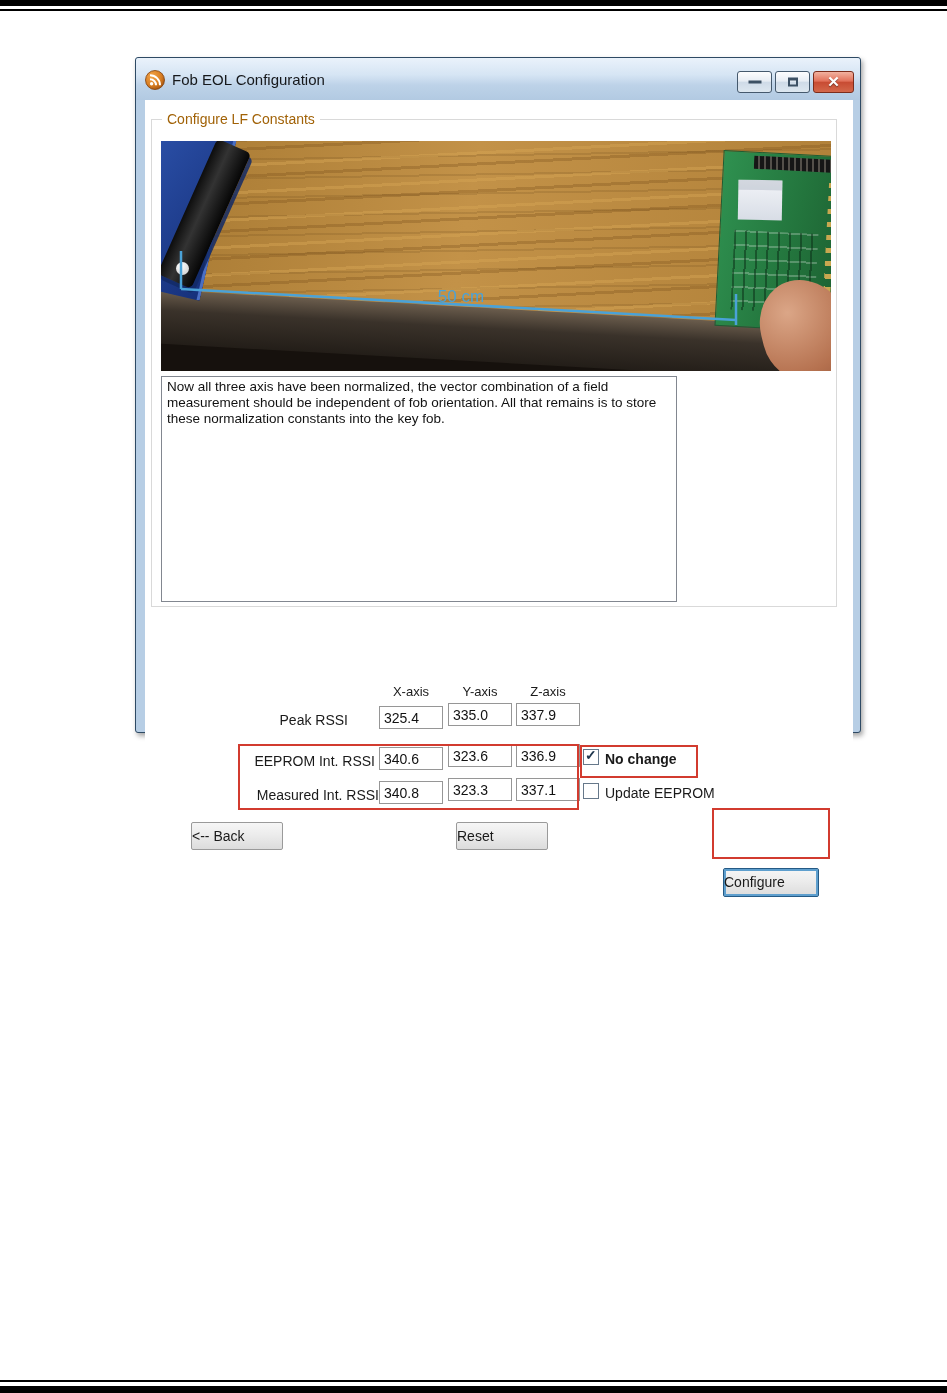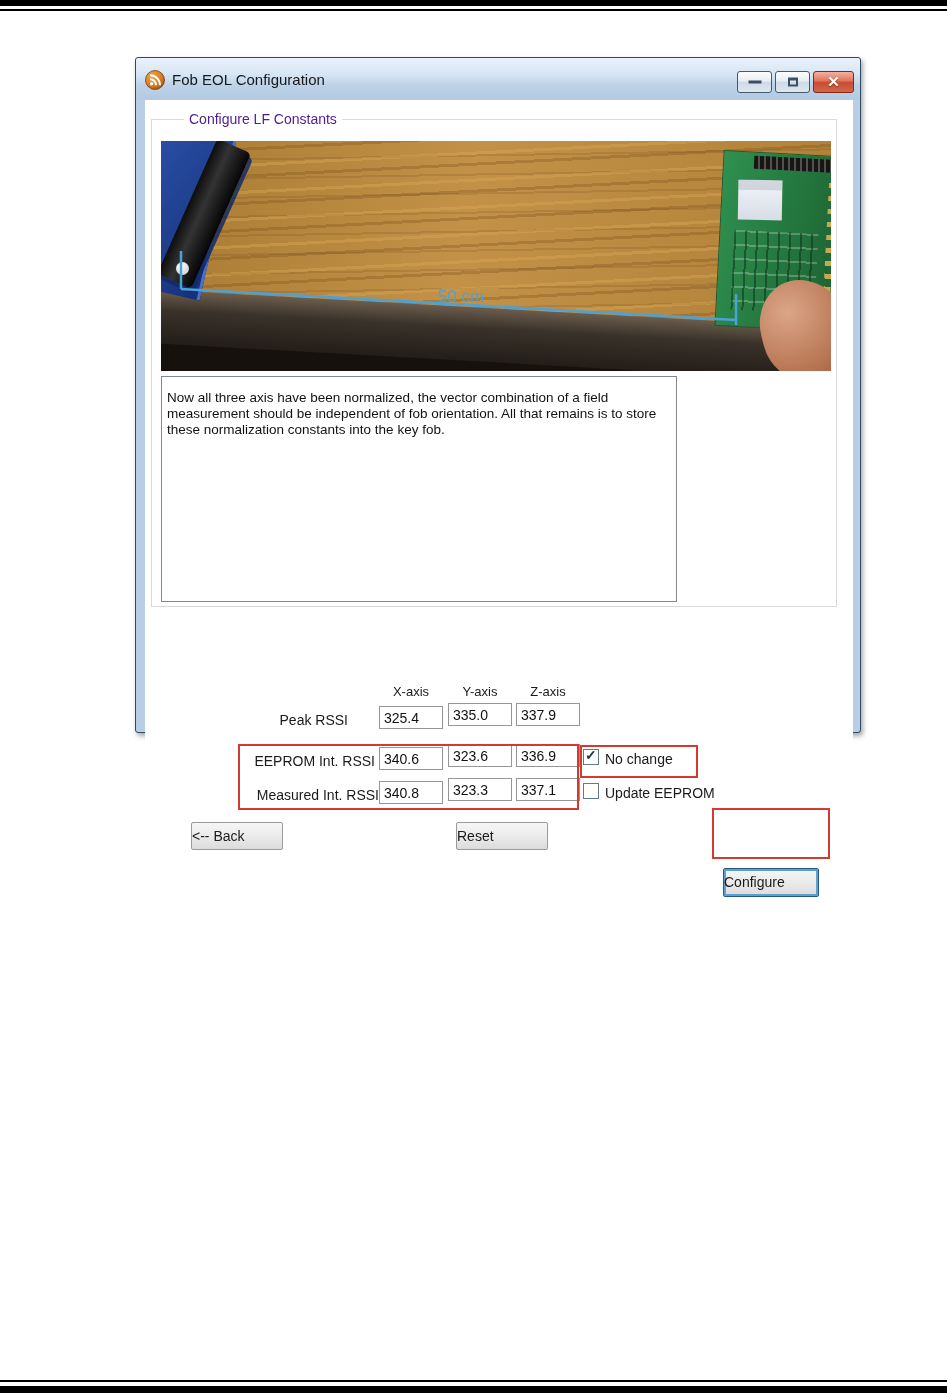--- a/index.html
+++ b/index.html
@@ -37,21 +37,21 @@
   .glyph-x{position:absolute;left:0;right:0;top:1px;text-align:center;color:#fff;
     font-size:15px;font-weight:bold;text-shadow:0 1px 1px rgba(0,0,0,.45);}
 
   
   .client{position:absolute;left:9px;top:42px;width:708px;height:770px;background:#fff;}
 
   
   .groupbox{position:absolute;left:6px;top:19px;width:686px;height:488px;
     border:1px solid #d9d9d9;box-sizing:border-box;}
   .group-label{position:absolute;left:10px;top:-9px;background:#fff;padding:0 5px;
-    font-size:14px;color:#4c1d95;white-space:nowrap;margin-left:22px;}
+    font-size:14px;color:#a16207;white-space:nowrap;}
 
   
   .photo{position:absolute;left:9px;top:21px;width:670px;height:230px;overflow:hidden;
     background-color:#b5873f;
     background-image:
       repeating-linear-gradient(177deg, rgba(214,165,84,.45) 0 3px, transparent 3px 11px, rgba(118,76,24,.30) 11px 14px, transparent 14px 27px),
       repeating-linear-gradient(179deg, rgba(92,60,18,.16) 0 2px, transparent 2px 19px),
       linear-gradient(100deg,#a87a33,#c39248 45%,#b08038); text-align: center;}
   .desk-edge{position:absolute;left:-15px;top:148px;width:745px;height:58px;
     transform:rotate(3.2deg);transform-origin:0 0;
@@ -82,21 +82,21 @@
                repeating-linear-gradient(180deg,rgba(230,235,230,.28) 0 2px,transparent 2px 14px);}
   .thumb{position:absolute;left:600px;top:138px;width:88px;height:100px;
     background:radial-gradient(circle at 35% 30%,#dba687,#b5714f 70%,#9c5c3e);
     border-radius:46% 54% 42% 44%;transform:rotate(-14deg);}
   .dim-svg{position:absolute;left:0;top:0;width:670px;height:230px;}
 
   
   .descbox{position:absolute;left:9px;top:256px;width:516px;height:226px;
     border:1px solid #828790;box-sizing:border-box;background:#fff;
     padding:2px 5px;font-size:13.5px;line-height:1.17;color:#121212;}
-  .descbox p{margin:11px 0 16px 0;}
+  .descbox p{margin:0 0 16px 0;}
 
   
   .col-head{position:absolute;width:64px;text-align:center;font-size:13px;color:#1a1a1a;}
   .row-label{position:absolute;text-align:right;font-size:14px;color:#1a1a1a;white-space:nowrap;}
   .field{position:absolute;width:64px;height:23px;border:1px solid #969696;background:#fff;
     font-family:"Liberation Sans",sans-serif;font-size:14px;color:#111;
     padding:0 2px 0 4px;box-sizing:border-box;}
   .checkbox{position:absolute;width:16px;height:16px;border:1px solid #66788a;background:#fff;
     box-sizing:border-box;cursor:default;}
   .checkbox .mark{position:absolute;left:1px;top:-3px;font-size:14px;font-weight:bold;color:#20374e;}
@@ -192,21 +192,21 @@
     <input class="field" style="left: 371px; top: 644px;" value="336.9">
 
     <span class="row-label" style="left:84px;top:687px;width:150px;">Measured Int. RSSI</span>
     <input class="field" style="left: 234px; top: 681px;" value="340.8">
     <input class="field" style="left: 303px; top: 678px;" value="323.3">
     <input class="field" style="left: 371px; top: 678px;" value="337.1">
 
     <div class="checkbox" style="left:438px;top:649px;">
       <span class="mark">✓</span>
     </div>
-    <span class="chk-label" style="left:460px;top:651px;">No change</span>
+    <span class="chk-label" style="left:460px;top:651px;font-weight:bold;">No change</span>
 
     <div class="checkbox" style="left:438px;top:683px;">
       <span class="mark"></span>
     </div>
     <span class="chk-label" style="left:460px;top:685px;">Update EEPROM</span>
 
     <div class="redbox" style="left:93px;top:644px;width:341px;height:66px;"></div>
     <div class="redbox" style="left:435px;top:645px;width:118px;height:33px;"></div>
     <div class="redbox" style="left:567px;top:708px;width:118px;height:51px;"></div>
 

